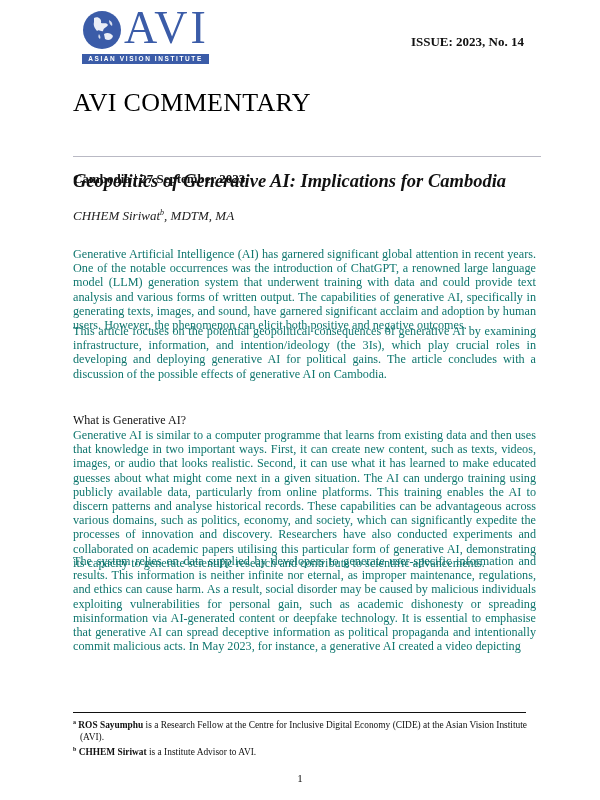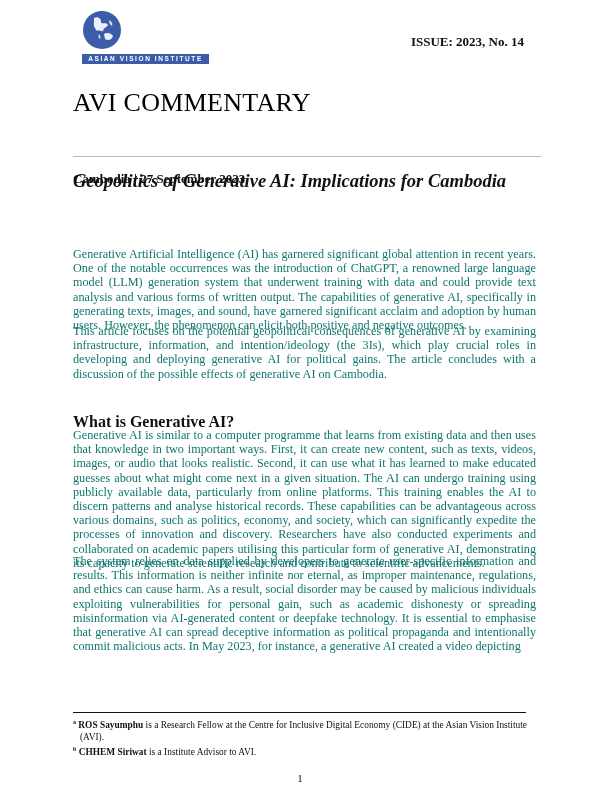--- a/index.html
+++ b/index.html
@@ -16,51 +16,53 @@
     .commentary { position: absolute; left: 73px; top: 88px; font-size: 26px; color: #000000; letter-spacing: 0.3px; }
     .dateline { position: absolute; left: 73px; top: 123px; font-size: 13px; font-weight: bold; margin-top: 48px; }
     .rule { position: absolute; left: 73px; top: 156px; width: 468px; height: 1px; background: #b9b9c4; }
     .title { position: absolute; left: 73px; top: 171px; font-size: 18.5px; font-weight: bold; font-style: italic; }
     .authors { position: absolute; left: 73px; top: 203px; font-size: 13px; font-style: italic; line-height: 19px; color: #222; }
     .authors sup { font-size: 8px; }
     .body { position: absolute; left: 73px; width: 463px; font-size: 12.2px; line-height: 14.2px; text-align: justify; color: #0f766e; }
     .body p { margin: 0; }
     .p1 { top: 247px; }
     .p2 { top: 324px; }
-    .h2 { position: absolute; left: 73px; top: 413px; font-size: 16px; font-weight: bold; }
+    .h2 { position: absolute; left: 73px; top: 413px; font-size: 12px; font-weight: normal; }
     .p3 { top: 428px; }
     .p4 { top: 554px; }
     .fnrule { position: absolute; left: 73px; top: 712px; width: 453px; height: 1px; background: #111; }
     .footnotes { position: absolute; left: 73px; top: 716px; width: 460px; font-size: 9.4px; line-height: 12px; color: #111; }
     .footnotes .fn { margin: 0; padding-left: 7px; text-indent: -7px; }
     .footnotes sup { font-size: 6px; font-weight: bold; }
     .pagenum { position: absolute; left: 0; width: 600px; top: 772px; text-align: center; font-size: 11px; }
   </style>
 </head>
 <body>
 
 <div class="logo">
   <svg class="globe" viewBox="0 0 40 40">
     <circle cx="20" cy="20" r="19" fill="#3b5ca8"></circle>
     <path d="M12 8 C16 6 20 9 19 13 C22 14 24 12 26 15 C24 18 22 17 21 21 C19 22 17 19 15 21 C13 18 11 16 12 12 Z" fill="#ffffff" opacity="0.9"></path>
     <path d="M22 24 C25 22 29 23 31 26 C30 30 26 31 23 29 Z" fill="#ffffff" opacity="0.9"></path>
     <path d="M17 24 C18 26 19 27 18 29 C16 28 16 26 17 24 Z" fill="#ffffff" opacity="0.8"></path>
     <path d="M27 10 C29 11 31 13 30 16 C28 15 27 13 27 10 Z" fill="#ffffff" opacity="0.8"></path>
   </svg>
+  <div class="letters">AVI</div>
   <div class="band">ASIAN VISION INSTITUTE</div>
 </div>
 
 <div class="issue">ISSUE: 2023, No. 14</div>
 <div class="commentary">AVI COMMENTARY</div>
 <div class="dateline">Cambodia | 27 September 2023</div>
 <div class="rule"></div>
 
 <div class="title">Geopolitics of Generative AI: Implications for Cambodia</div>
 
 <div class="authors">
+  <div><span>CHHEM Siriwat</span><sup>b</sup><span>, MDTM, MA</span></div>
 </div>
 
 <div class="body p1">
     <p>Generative Artificial Intelligence (AI) has garnered significant global attention in recent years. One of the notable occurrences was the introduction of ChatGPT, a renowned large language model (LLM) generation system that underwent training with data and could provide text analysis and various forms of written output. The capabilities of generative AI, specifically in generating texts, images, and sound, have garnered significant acclaim and adoption by human users. However, the phenomenon can elicit both positive and negative outcomes.</p>
   </div>
 <div class="body p2">
     <p>This article focuses on the potential geopolitical consequences of generative AI by examining infrastructure, information, and intention/ideology (the 3Is), which play crucial roles in developing and deploying generative AI for political gains. The article concludes with a discussion of the possible effects of generative AI on Cambodia.</p>
   </div>
 
 <div class="h2">What is Generative AI?</div>

